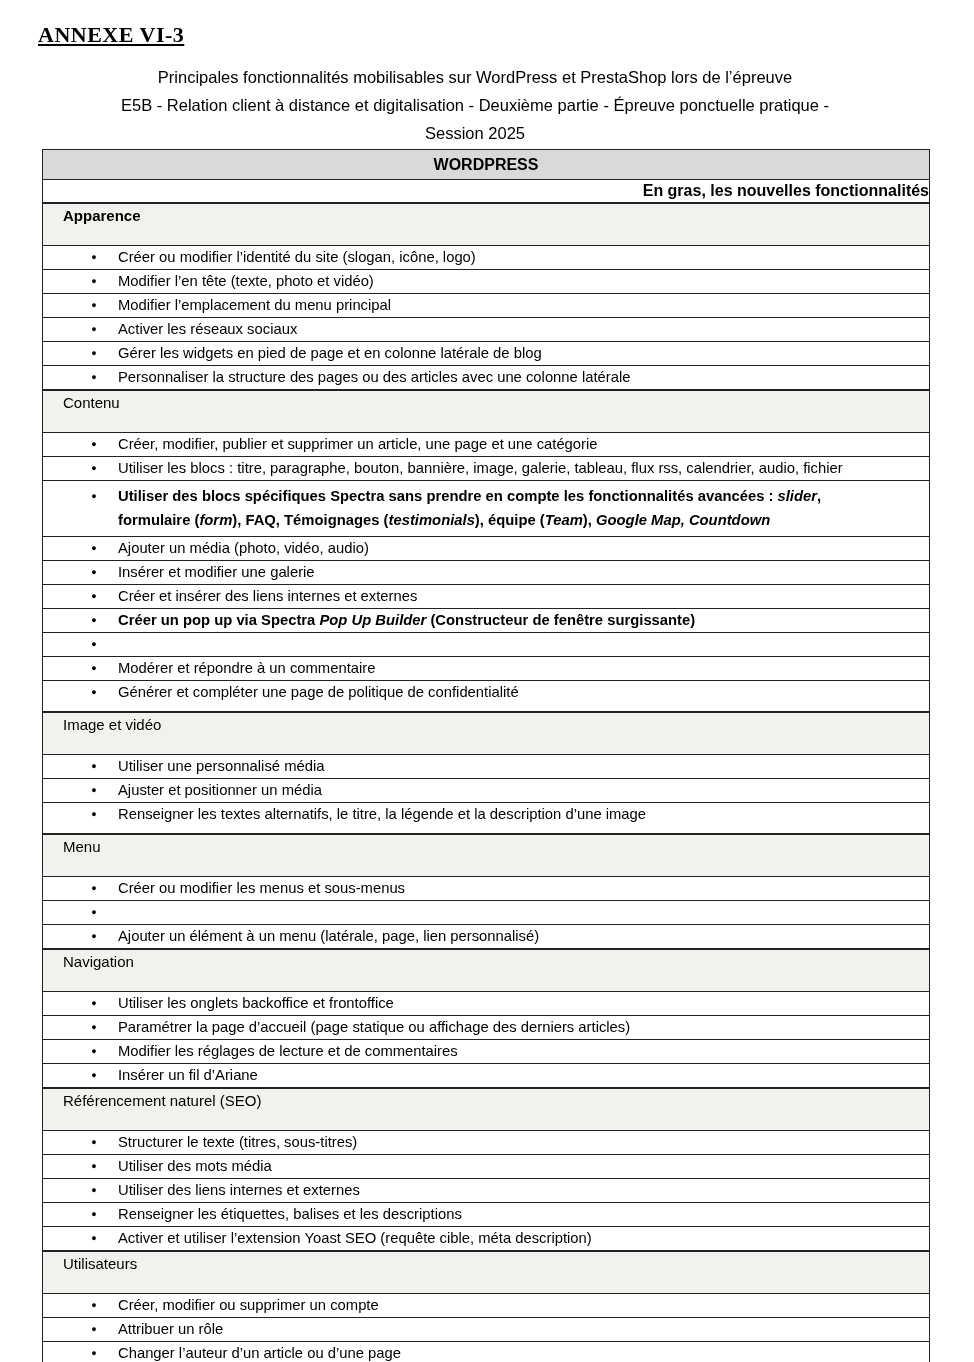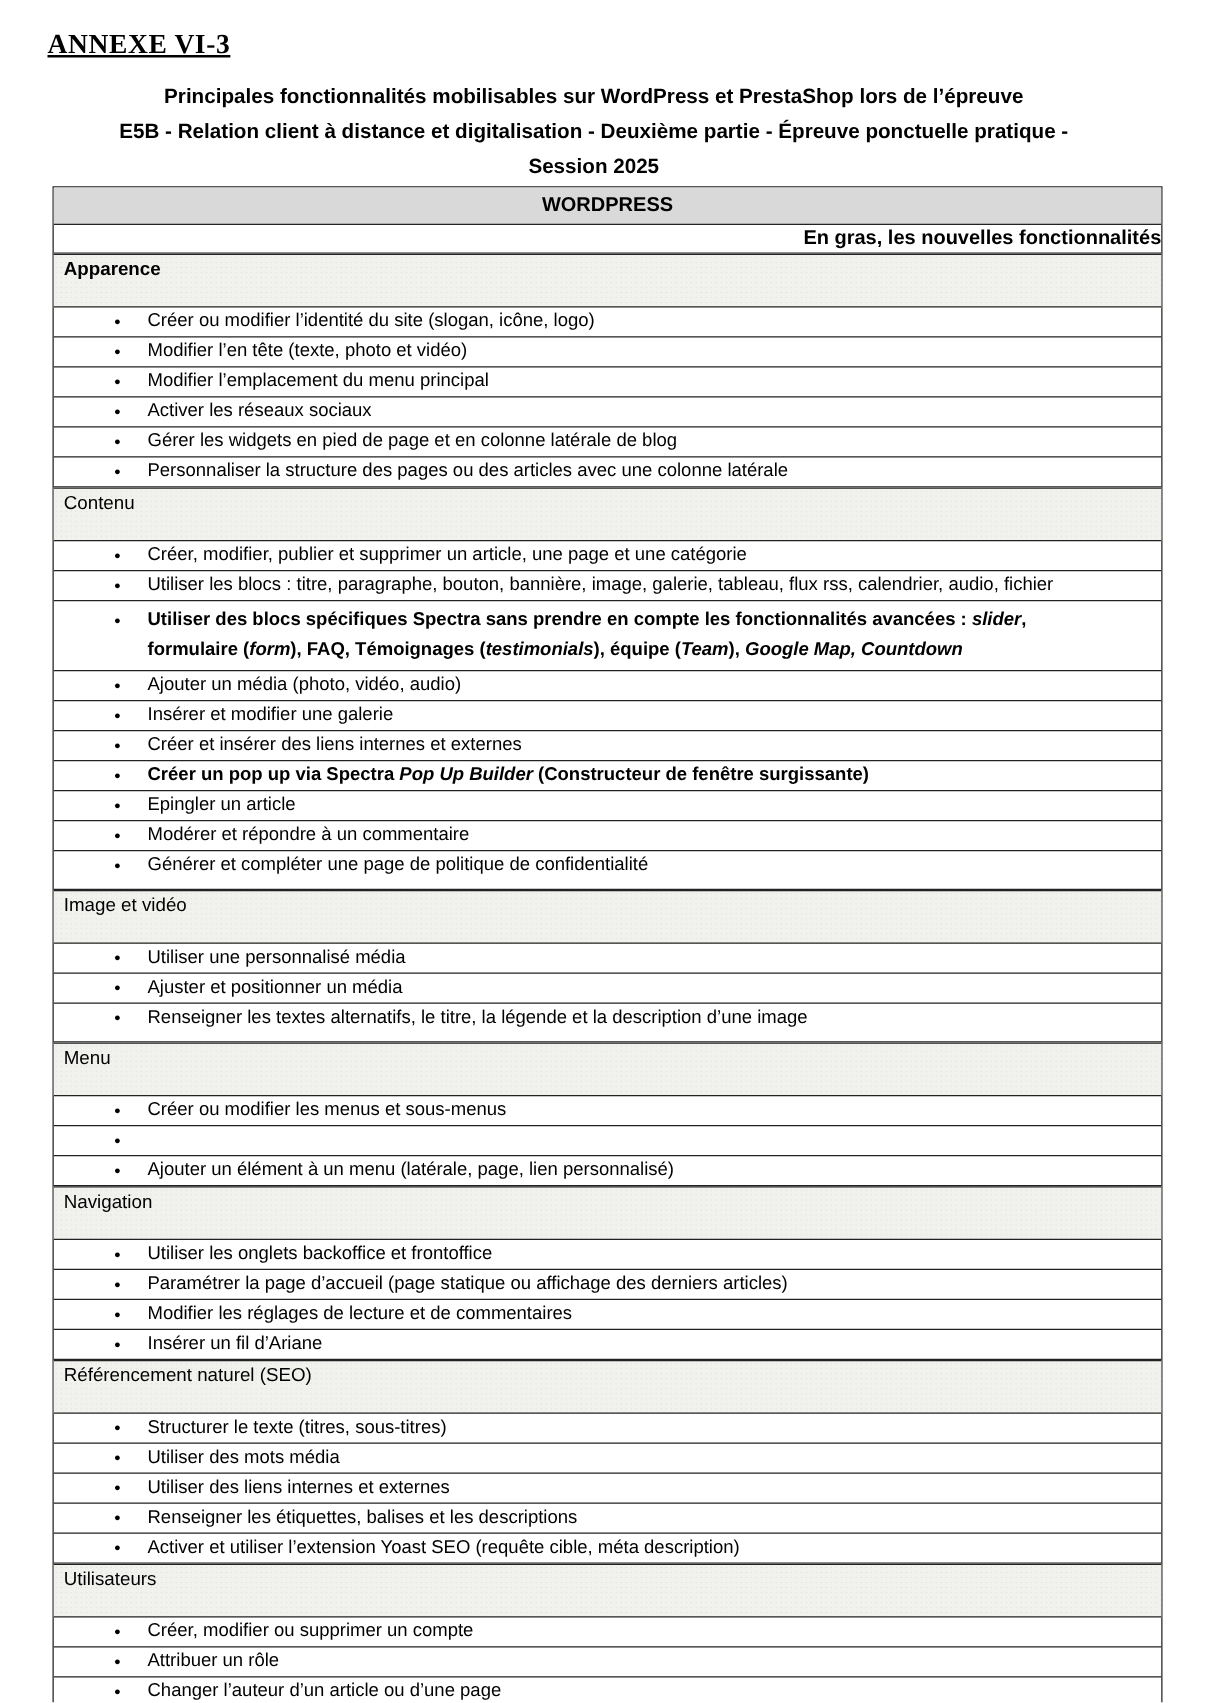--- a/index.html
+++ b/index.html
@@ -7,36 +7,36 @@
     position:relative; width:950px; height:1362px; background:#ffffff;
     font-family:"Liberation Sans", sans-serif; color:#000; overflow:hidden;
   }
   .annex {
     position:absolute; left:38px; top:22px;
     font-family:"Liberation Serif", serif; font-size:22px; font-weight:bold;
     text-decoration:underline; letter-spacing:0.5px;
   }
   .doc-title {
     position:absolute; top:63px; left:0; width:100%;
-    text-align:center; font-weight:bold; font-size:16.5px; line-height:28px;
+    text-align:center; font-weight:normal; font-size:16.5px; line-height:28px;
   }
   .wp-table {
     position:absolute; left:42px; top:149px; width:888px;
     border:1.5px solid #222; box-sizing:border-box; background:#fff;
   }
   .t-header {
     height:29px; background:#d9d9d9; text-align:center; font-weight:bold;
     font-size:16px; line-height:29px; border-bottom:1px solid #222;
   }
   .t-subheader {
     height:22px; text-align:right; font-weight:bold; font-size:16px;
     line-height:22px; border-bottom:1px solid #222;
   }
   .section-row {
-    height:43px; box-sizing:border-box; padding:3px 0 0 8px;
+    height:43px; box-sizing:border-box; padding:3px 0 0 20px;
     font-size:15px; border-top:0.5px solid #222; border-bottom:1px solid #222;
     background-color:#f1f1ee;
     background-image:radial-gradient(#dddcd6 0.6px, transparent 0.7px);
     background-size:4px 4px;
   }
   .section-row.bold { font-weight:bold; }
   .item-row {
     display:flex; align-items:flex-start; min-height:22px;
     border-bottom:1px solid #222; font-size:14.8px; line-height:23px;
     padding:0;
@@ -118,21 +118,20 @@
         <div class="item-row">
           <span class="bullet">●</span>
           <span class="item-text"><span>Créer et insérer des liens internes et externes</span></span>
         </div>
         <div class="item-row bold">
           <span class="bullet">●</span>
           <span class="item-text"><span>Créer un pop up via Spectra </span><i>Pop Up Builder</i><span> (Constructeur de fenêtre surgissante)</span></span>
         </div>
         <div class="item-row">
           <span class="bullet">●</span>
-          <span class="item-text"><span>Epingler un article</span></span>
         </div>
         <div class="item-row">
           <span class="bullet">●</span>
           <span class="item-text"><span>Modérer et répondre à un commentaire</span></span>
         </div>
         <div class="item-row tall">
           <span class="bullet">●</span>
           <span class="item-text"><span>Générer et compléter une page de politique de confidentialité</span></span>
         </div>
         <div class="section-row"><span>Image et vidéo</span></div>

